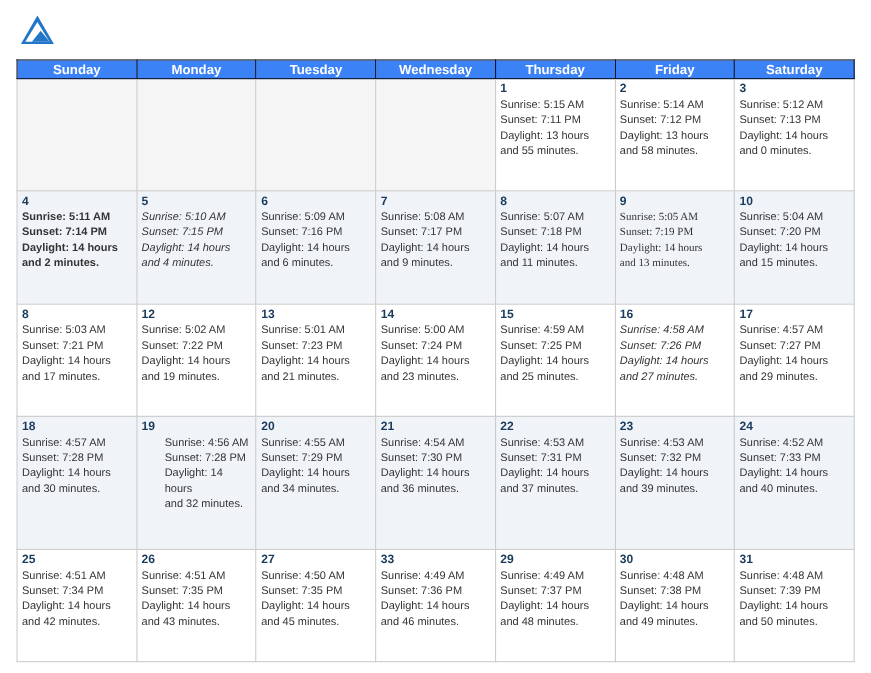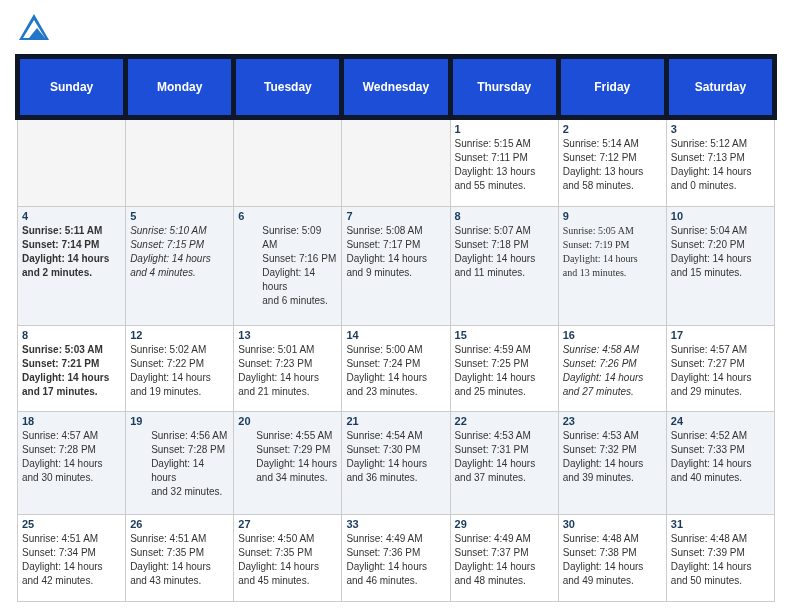--- a/index.html
+++ b/index.html
@@ -43,26 +43,26 @@
       color: #333;
     }
     .calendar {
       flex: 1;
       border: 1px solid #ccc;
       border-collapse: collapse;
       width: 100%;
       table-layout: fixed;
     }
     .calendar th {
-      background: #1d4ed8;
+      background: #3b82f6;
       color: #fff;
       text-align: center;
       font-size: 12px;
-      padding: 21px 2px;
-      border: 5px solid #0f172a;
+      padding: 1px 2px;
+      border: 1px solid #0f172a;
       font-weight: bold;
     }
     .calendar td {
       border: 1px solid #ccc;
       vertical-align: top;
       padding: 3px 4px;
       font-size: 9.5px;
       color: #333;
       background: #fff;
     }
@@ -161,21 +161,21 @@
           </td>
           <td class="alt-row">
             <span class="day-number">5</span>
             <div class="day-info" style="white-space: pre-line; font-style: italic;">Sunrise: 5:10 AM
 Sunset: 7:15 PM
 Daylight: 14 hours
 and 4 minutes.</div>
           </td>
           <td class="alt-row">
             <span class="day-number">6</span>
-            <div class="day-info" style="white-space: pre-line; margin-left: 24px;">Sunrise: 5:09 AM
+            <div class="day-info" style="white-space: pre-line;">Sunrise: 5:09 AM
 Sunset: 7:16 PM
 Daylight: 14 hours
 and 6 minutes.</div>
           </td>
           <td class="alt-row">
             <span class="day-number">7</span>
             <div class="day-info" style="white-space: pre-line;">Sunrise: 5:08 AM
 Sunset: 7:17 PM
 Daylight: 14 hours
 and 9 minutes.</div>
@@ -198,21 +198,21 @@
             <span class="day-number">10</span>
             <div class="day-info" style="white-space: pre-line;">Sunrise: 5:04 AM
 Sunset: 7:20 PM
 Daylight: 14 hours
 and 15 minutes.</div>
           </td>
         </tr>
         <tr>
           <td>
             <span class="day-number">8</span>
-            <div class="day-info" style="white-space: pre-line; font-weight: bold;">Sunrise: 5:03 AM
+            <div class="day-info" style="white-space: pre-line;">Sunrise: 5:03 AM
 Sunset: 7:21 PM
 Daylight: 14 hours
 and 17 minutes.</div>
           </td>
           <td>
             <span class="day-number">12</span>
             <div class="day-info" style="white-space: pre-line;">Sunrise: 5:02 AM
 Sunset: 7:22 PM
 Daylight: 14 hours
 and 19 minutes.</div>
@@ -263,21 +263,21 @@
           </td>
           <td class="alt-row">
             <span class="day-number">19</span>
             <div class="day-info" style="white-space: pre-line; margin-left: 21px;">Sunrise: 4:56 AM
 Sunset: 7:28 PM
 Daylight: 14 hours
 and 32 minutes.</div>
           </td>
           <td class="alt-row">
             <span class="day-number">20</span>
-            <div class="day-info" style="white-space: pre-line; margin-left: 18px;">Sunrise: 4:55 AM
+            <div class="day-info" style="white-space: pre-line;">Sunrise: 4:55 AM
 Sunset: 7:29 PM
 Daylight: 14 hours
 and 34 minutes.</div>
           </td>
           <td class="alt-row">
             <span class="day-number">21</span>
             <div class="day-info" style="white-space: pre-line;">Sunrise: 4:54 AM
 Sunset: 7:30 PM
 Daylight: 14 hours
 and 36 minutes.</div>

